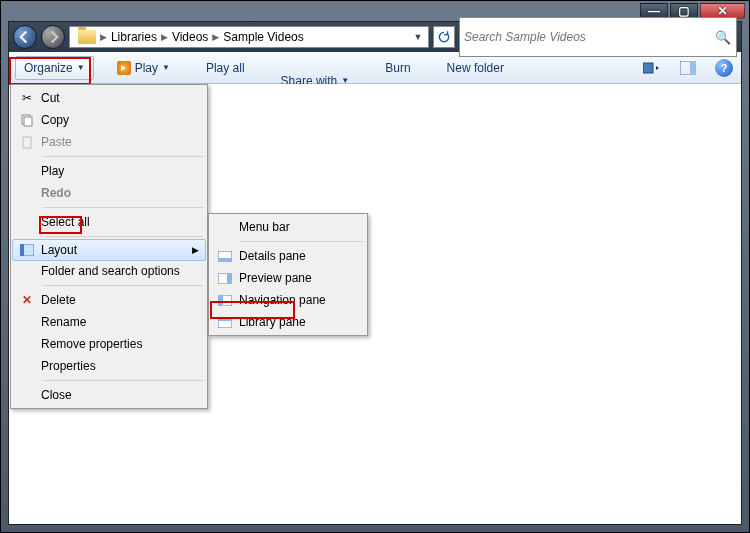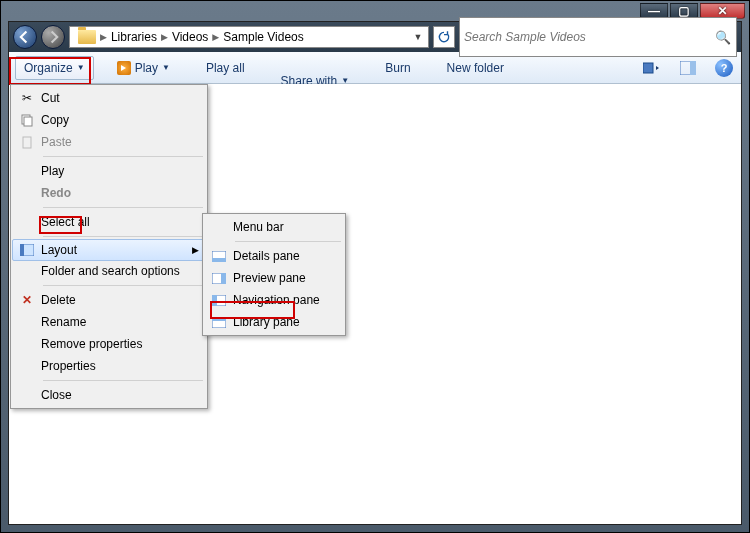--- a/index.html
+++ b/index.html
@@ -234,21 +234,21 @@
       <div class="menu-sep"></div>
       <div class="menu-item">
         <div class="menu-icon-col"></div>
           <span class="menu-label">Close</span>
       </div>
     </div>
   </div>
 
   <div class="redbox" style="left:38px; top:215px; width:43px; height:18px;"></div>
 
-  <div class="menu" style="left:201px; top:212px; width:144px;">
+  <div class="menu" style="left:207px; top:212px; width:160px;">
     <div class="menu-col">
       <div class="menu-item">
         <div class="menu-icon-col"></div>
           <span class="menu-label">Menu bar</span>
       </div>
       <div class="menu-sep"></div>
       <div class="menu-item">
         <div class="menu-icon-col">
             <span class="m-icon">
           <svg width="14" height="11" viewBox="0 0 14 11">

